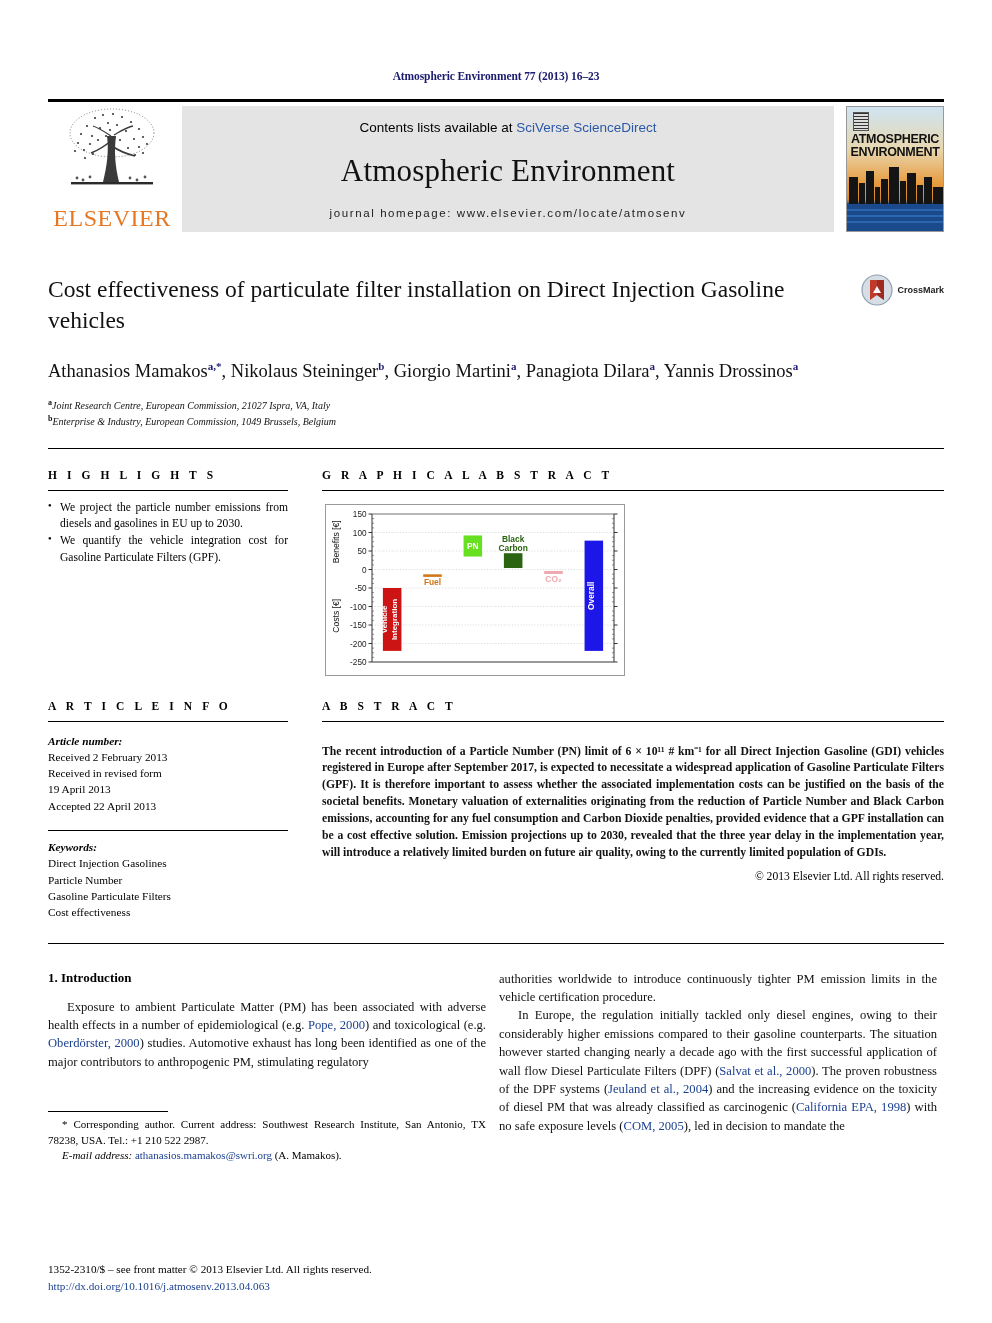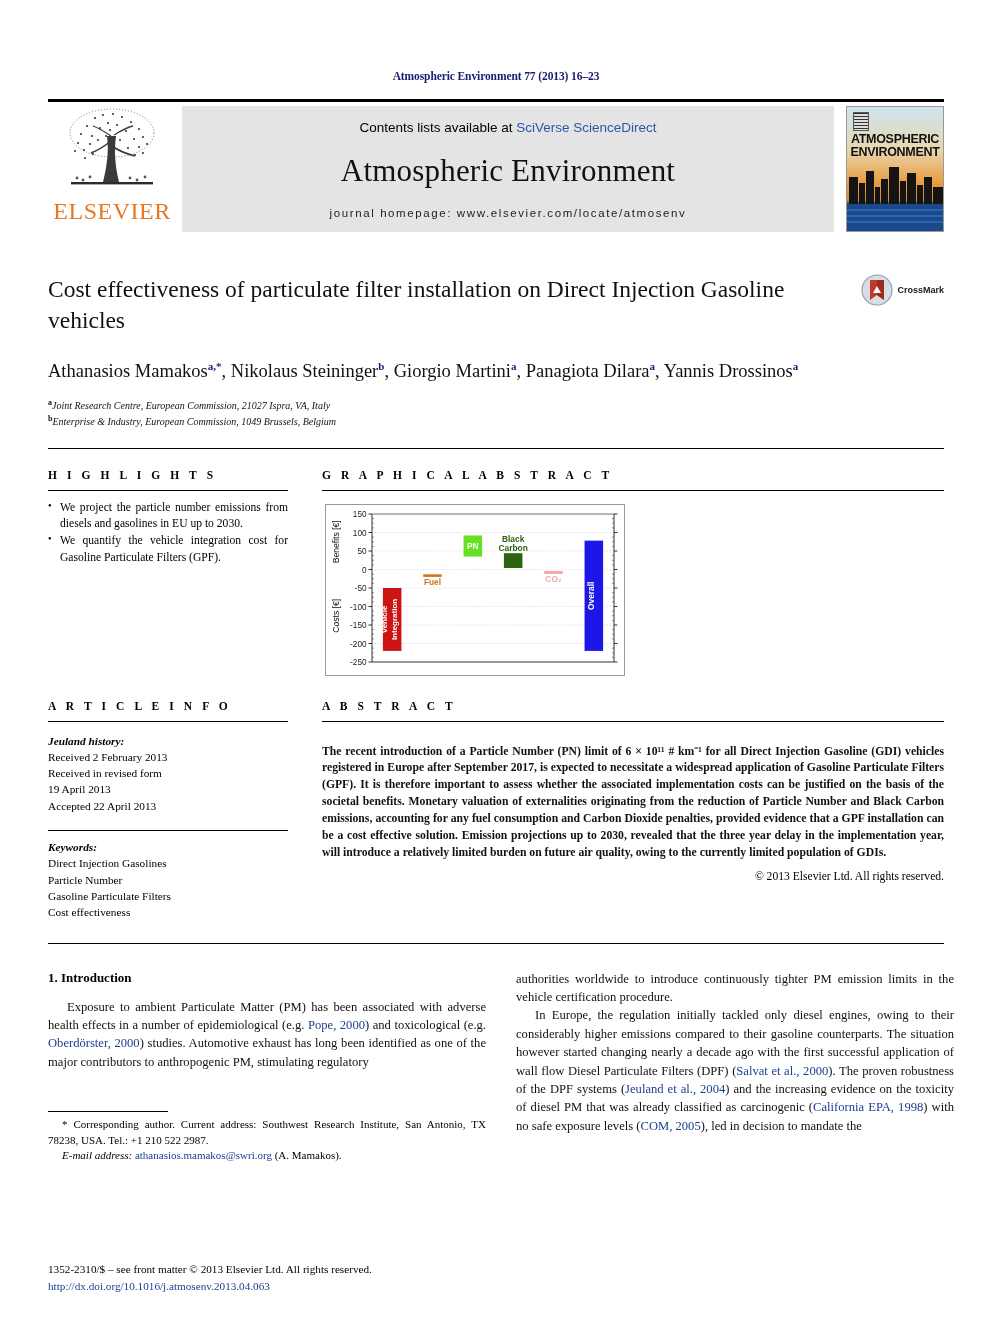--- a/index.html
+++ b/index.html
@@ -33,21 +33,21 @@
     align-items: stretch;
     height: 126px;
     margin-top: 4px;
   }
   .elsevier-logo {
     width: 128px;
     flex: 0 0 128px;
     display: flex;
     flex-direction: column;
     align-items: center;
-    justify-content: flex-start;
+    justify-content: space-between;
     padding-bottom: 2px;
   }
   .tree-svg { display:block; }
   .elsevier-word {
     font-family: "Liberation Serif", serif;
     font-size: 24px;
     letter-spacing: 0.5px;
     color: #E87722;
     line-height: 1;
     margin-top: 1px;
@@ -207,21 +207,21 @@
     text-align: right;
     font-size: 11.6px;
   }
 
   .hr-bottom { border-top: 1px solid #000; margin-top: 22px; }
 
   
   .body-cols {
     display: flex;
     margin-top: 26px;
-    column-gap: 30px;
+    column-gap: 13px;
   }
   .bcol { width: 438px; flex: 0 0 438px; }
   .bhead {
     font-size: 13px;
     font-weight: bold;
     margin: 0 0 12px 0;
   }
   .bpara {
     font-size: 12.6px;
     line-height: 1.46;
@@ -501,21 +501,21 @@
           </svg>
       </div>
     </div>
   </div>
 
   <div class="panel" style="margin-top:24px;">
     <div class="col-left">
       <div class="section-head">A R T I C L E   I N F O</div>
       <div class="head-rule"></div>
       <div class="article-history">
-        <div class="ital">Jeuland history:</div>
+        <div class="ital">Article number:</div>
         <div>Received 2 February 2013</div>
         <div>Received in revised form</div>
         <div>19 April 2013</div>
         <div>Accepted 22 April 2013</div>
       </div>
       <div class="kw-rule"></div>
       <div class="keywords">
         <div class="ital">Keywords:</div>
         <div>Direct Injection Gasolines</div>
         <div>Particle Number</div>

